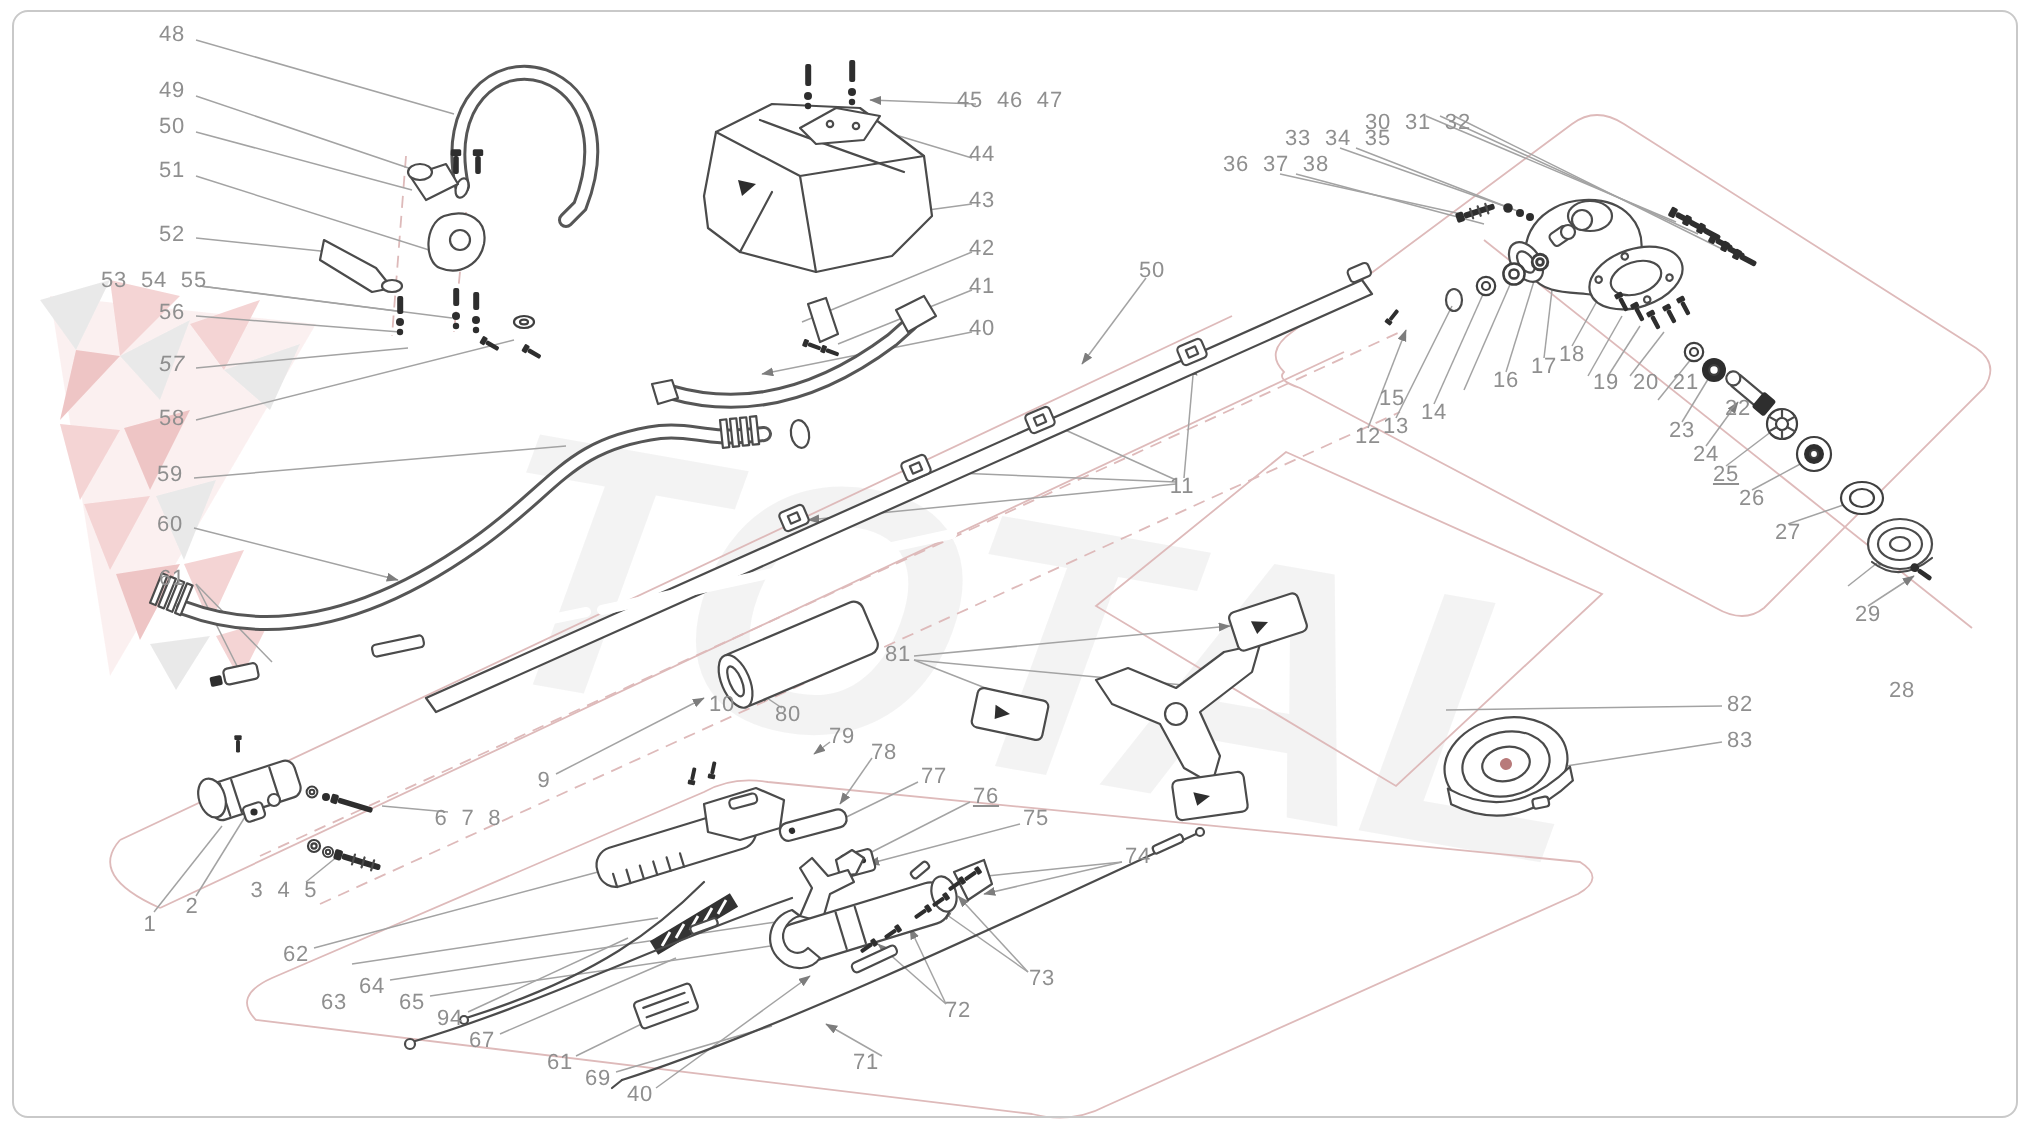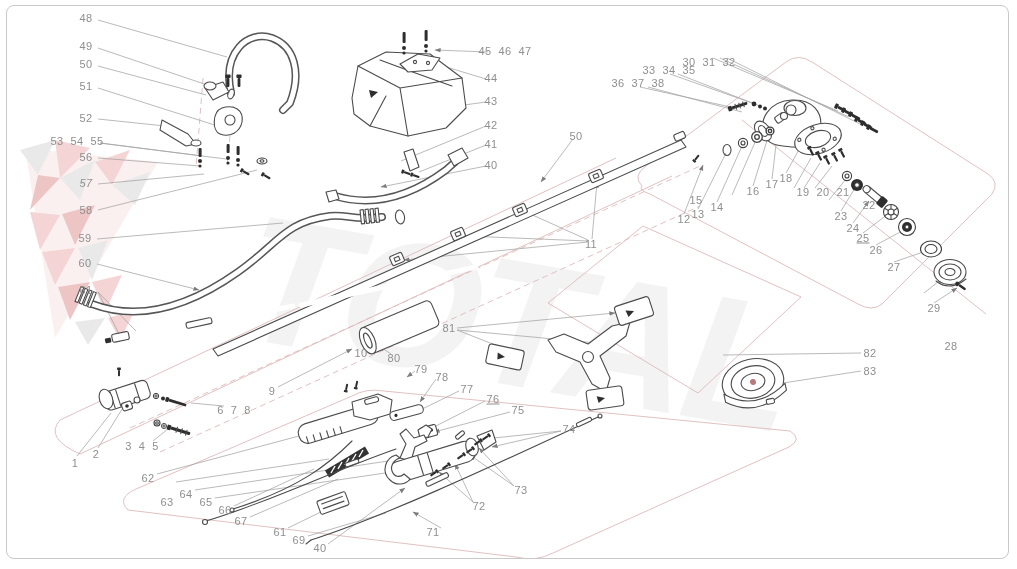--- a/index.html
+++ b/index.html
@@ -495,21 +495,21 @@
       <span class="plabel" style="left: 86px; top: 290px;">61</span>
       <span class="plabel" style="left: 75px; top: 463px;">1</span>
       <span class="plabel" style="left: 96px; top: 454px;">2</span>
       <span class="plabel" style="left: 142px; top: 446px;">3  4  5</span>
       <span class="plabel" style="left: 234px; top: 410px;">6  7  8</span>
       <span class="plabel" style="left: 272px; top: 391px;">9</span>
       <span class="plabel" style="left: 148px; top: 478px;">62</span>
       <span class="plabel" style="left: 167px; top: 486px; margin-top: 16px;">63</span>
       <span class="plabel" style="left: 186px; top: 494px;">64</span>
       <span class="plabel" style="left: 206px; top: 502px;">65</span>
-      <span class="plabel" style="left: 225px; top: 510px;">66</span>
+      <span class="plabel" style="left: 225px; top: 510px;">94</span>
       <span class="plabel" style="left: 241px; top: 521px;">67</span>
       <span class="plabel" style="left: 280px; top: 532px;">61</span>
       <span class="plabel" style="left: 299px; top: 540px;">69</span>
       <span class="plabel" style="left: 320px; top: 548px;">40</span>
       <span class="plabel" style="left: 433px; top: 532px;">71</span>
       <span class="plabel" style="left: 479px; top: 506px;">72</span>
       <span class="plabel" style="left: 521px; top: 490px;">73</span>
       <span class="plabel" style="left: 569px; top: 429px;">74</span>
       <span class="plabel" style="left: 518px; top: 410px;">75</span>
       <span class="plabel" style="left: 493px; top: 399px; text-decoration: underline;">76</span>

